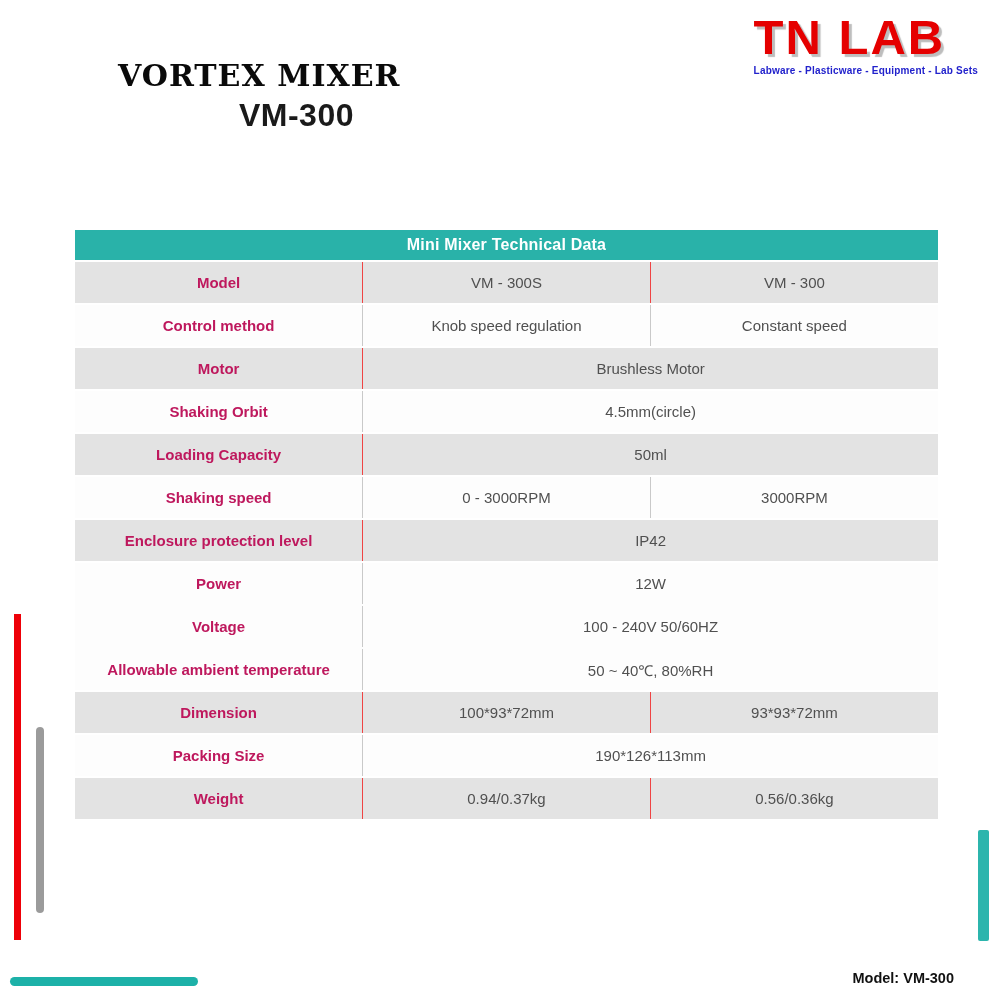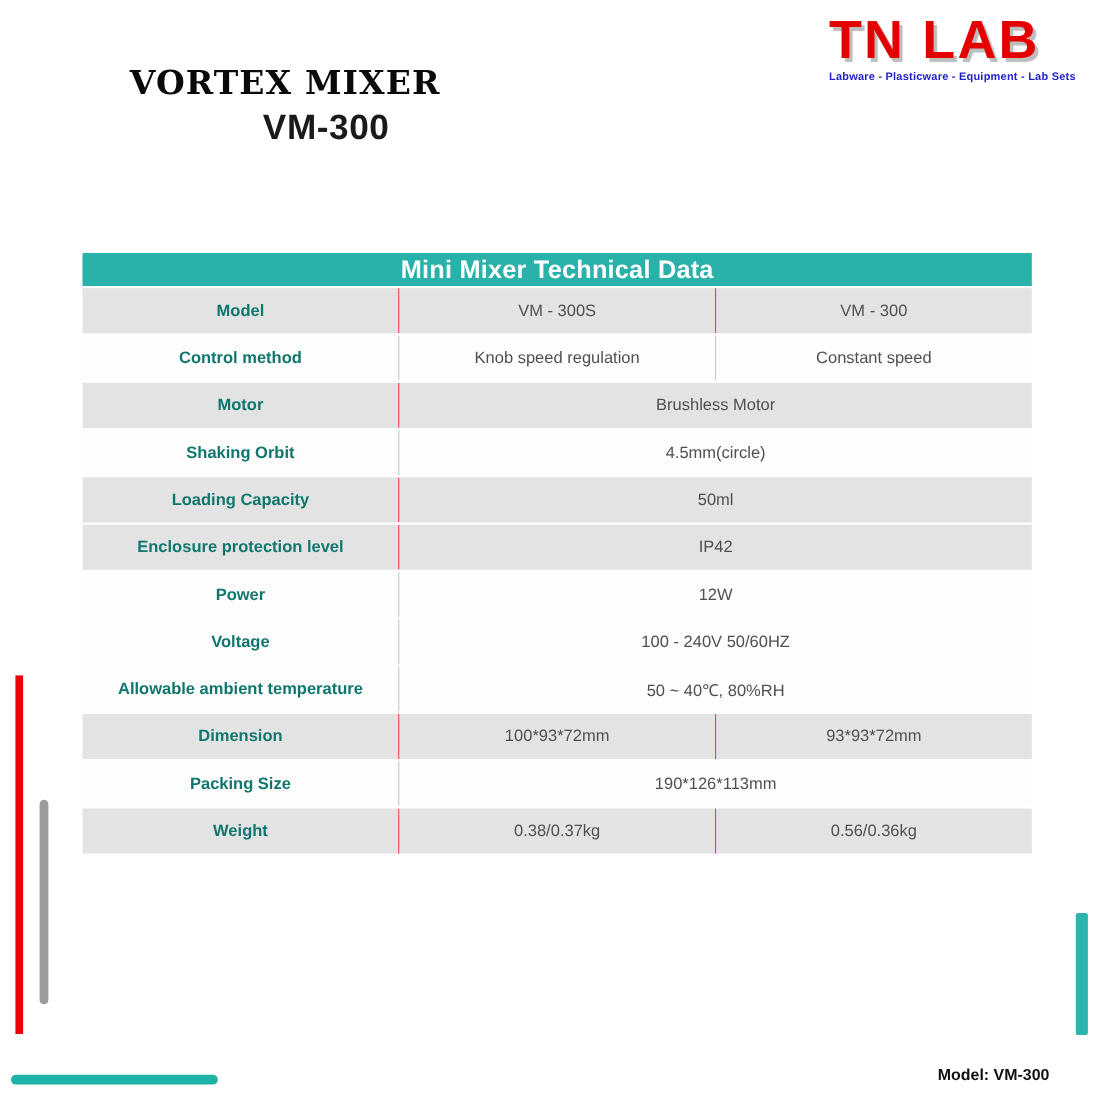--- a/index.html
+++ b/index.html
@@ -19,29 +19,29 @@
   .logo-name{
     font-size:49px;font-weight:bold;color:#e50000;letter-spacing:2px;line-height:1.05;
     text-shadow:3px 3px 1px #bdbdbd;white-space:nowrap;
   }
   .logo-tagline{font-size:10px;font-weight:bold;color:#2222cc;margin-top:2px;white-space:nowrap;letter-spacing:0.2px;}
   
   .spec-table{
     position:absolute;left:75px;top:230px;width:863px;border-collapse:collapse;table-layout:fixed;
   }
   .spec-table thead th{
-    background:#29b2a9;color:#ffffff;font-size:23px;font-weight:bold;height:28px;
+    background:#29b2a9;color:#ffffff;font-size:16px;font-weight:bold;height:28px;
     letter-spacing:0.2px;
   }
   .spec-table tbody tr{border-top:2px solid #ffffff;}
   .spec-table tbody th,
   .spec-table tbody td{
     height:41px;text-align:center;vertical-align:middle;font-size:15px;padding:0 6px;
   }
-  .spec-table tbody th{font-weight:bold;color:#0f766e;width:290px;}
+  .spec-table tbody th{font-weight:bold;color:#be185d;width:290px;}
   .spec-table tbody td{font-weight:normal;color:#505050;}
   .spec-table tbody tr{background:#fdfdfd;}
   .spec-table tbody tr.shaded{background:#e3e3e3;}
   .spec-table tbody td{border-left:1px solid #c9c9c9;}
   .spec-table tbody tr.shaded td{border-left:1px solid #ef4444;}
   .spec-table tbody tr.grouped{border-top:2px solid transparent;}
   
   .bar{position:absolute;}
   .bar-red-left{left:14px;top:614px;width:7px;height:326px;background:#ee0008;}
   .bar-gray-left{left:36px;top:727px;width:8px;height:186px;background:#9b9b9b;border-radius:4px;}
@@ -88,20 +88,25 @@
         <td colspan="2">Brushless Motor</td>
       </tr>
       <tr>
         <th>Shaking Orbit</th>
         <td colspan="2">4.5mm(circle)</td>
       </tr>
       <tr class="shaded">
         <th>Loading Capacity</th>
         <td colspan="2">50ml</td>
       </tr>
+      <tr>
+        <th>Shaking speed</th>
+        <td>0 - 3000RPM</td>
+        <td>3000RPM</td>
+      </tr>
       <tr class="shaded">
         <th>Enclosure protection level</th>
         <td colspan="2">IP42</td>
       </tr>
       <tr>
         <th>Power</th>
         <td colspan="2">12W</td>
       </tr>
       <tr class="grouped">
         <th>Voltage</th>
@@ -115,21 +120,21 @@
         <th>Dimension</th>
         <td>100*93*72mm</td>
         <td>93*93*72mm</td>
       </tr>
       <tr>
         <th>Packing Size</th>
         <td colspan="2">190*126*113mm</td>
       </tr>
       <tr class="shaded">
         <th>Weight</th>
-        <td>0.38/0.37kg</td>
+        <td>0.94/0.37kg</td>
         <td>0.56/0.36kg</td>
       </tr>
     </tbody>
 </table>
 
 <div class="bar bar-red-left"></div>
 <div class="bar bar-gray-left"></div>
 <div class="bar bar-teal-bottom"></div>
 <div class="bar bar-teal-right"></div>
 

